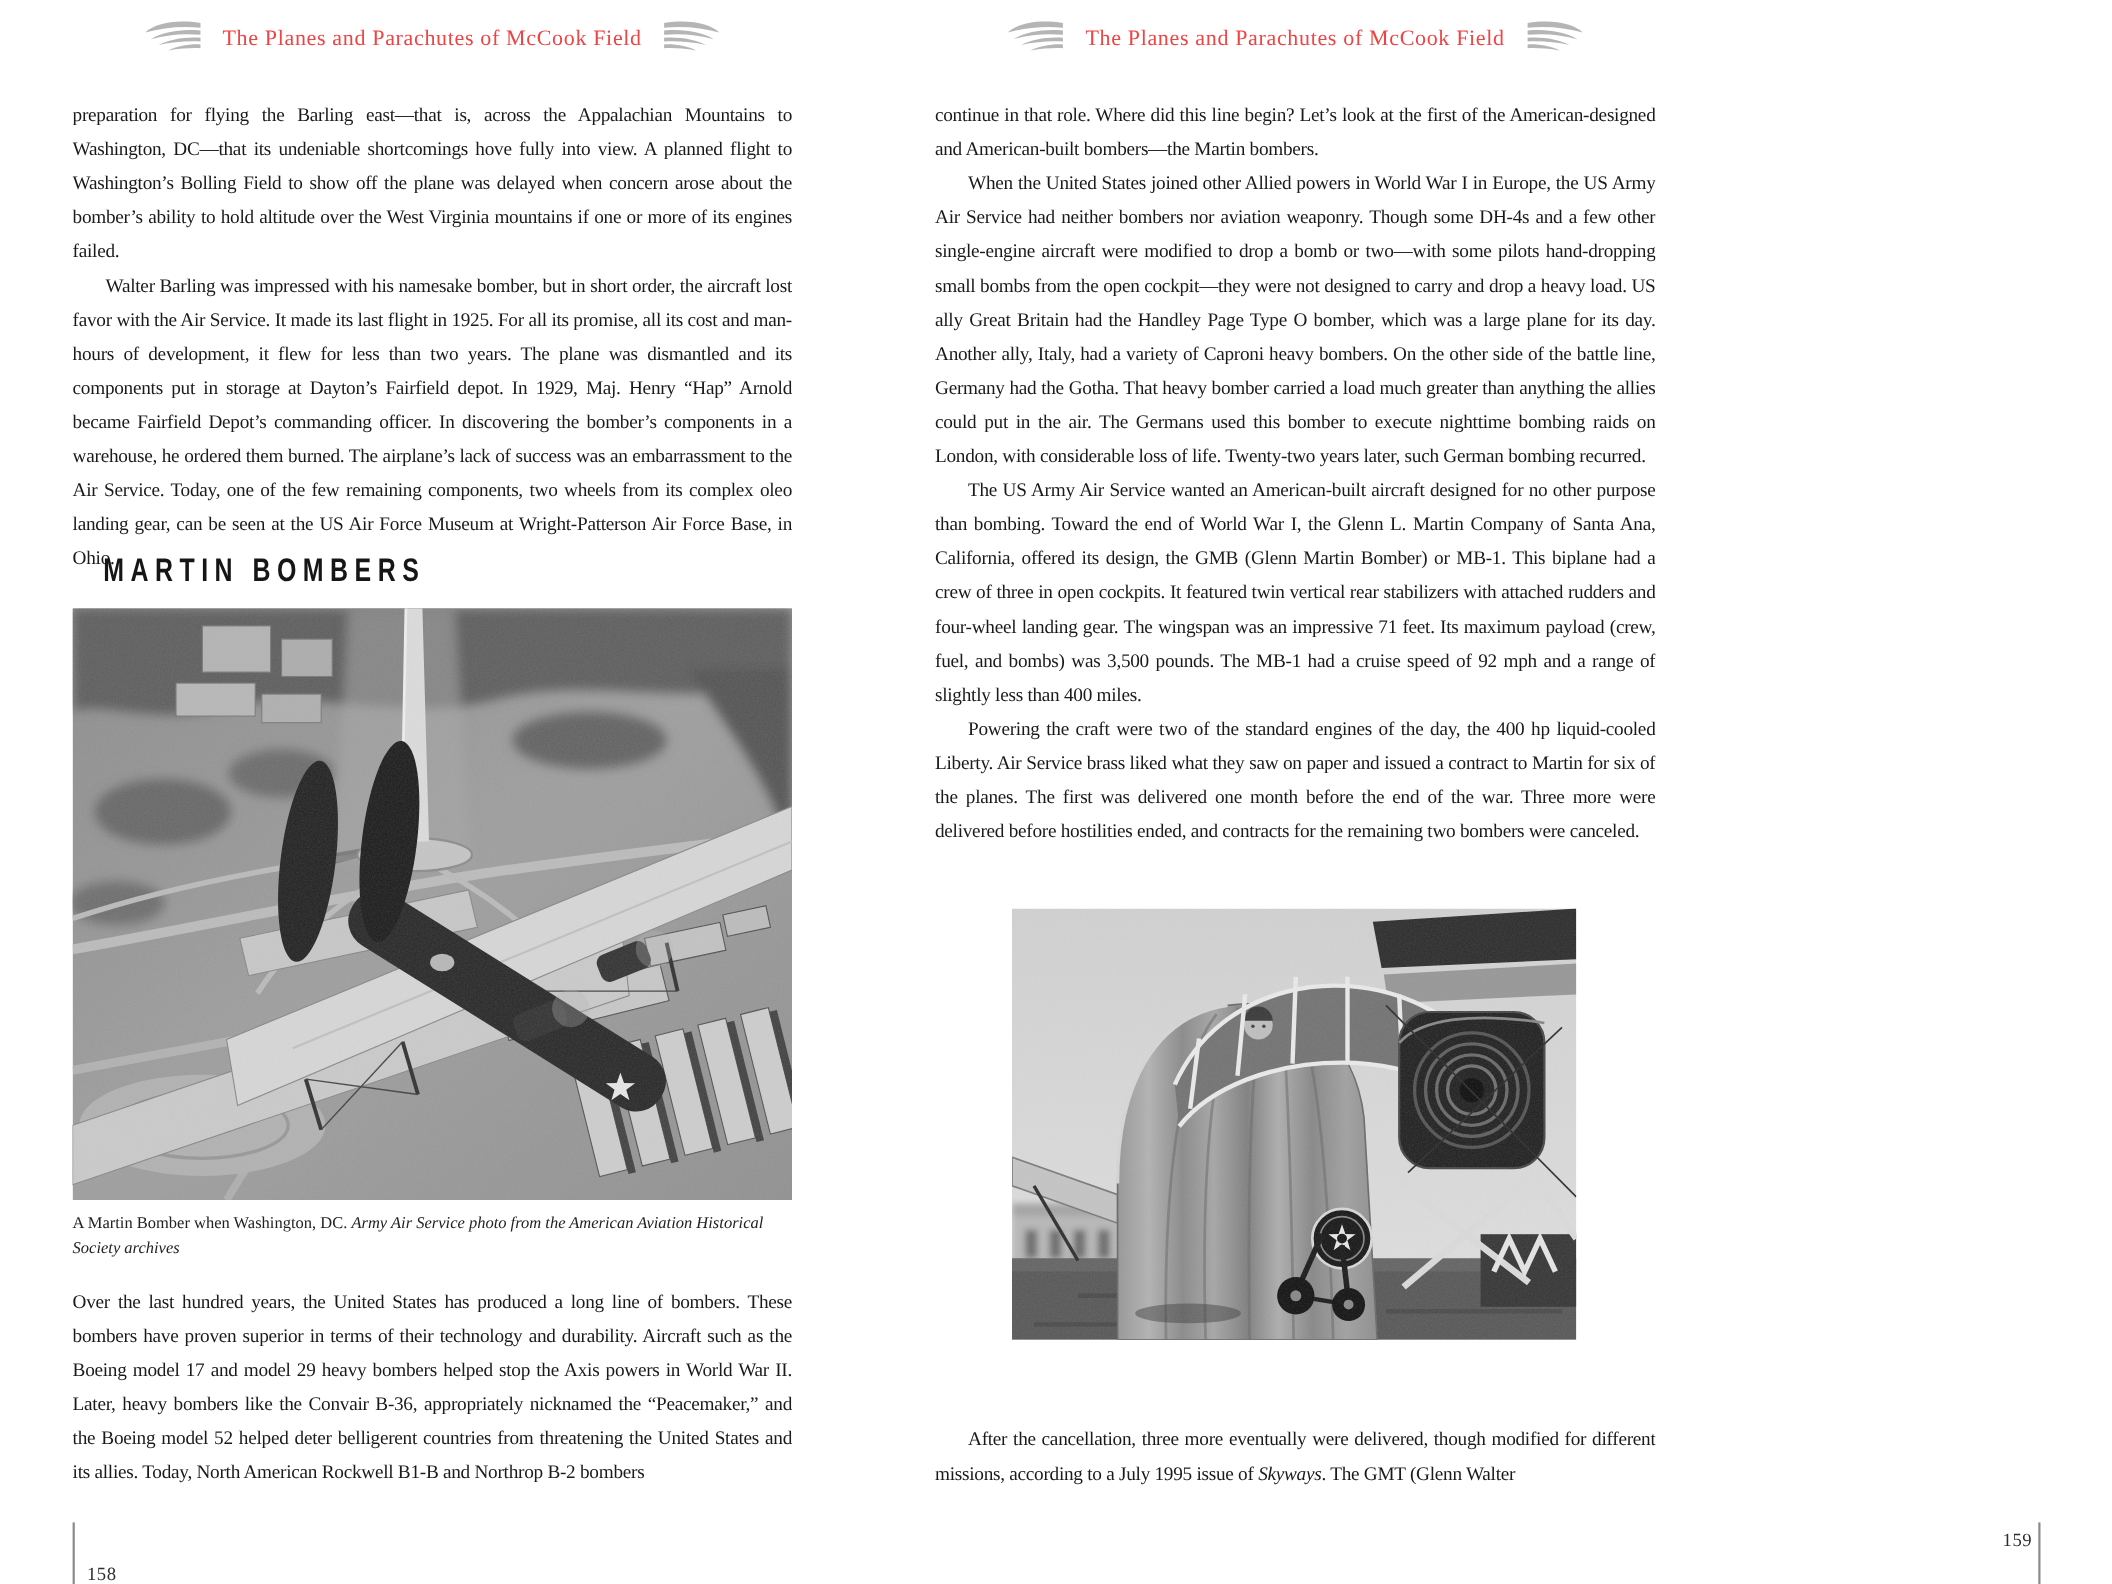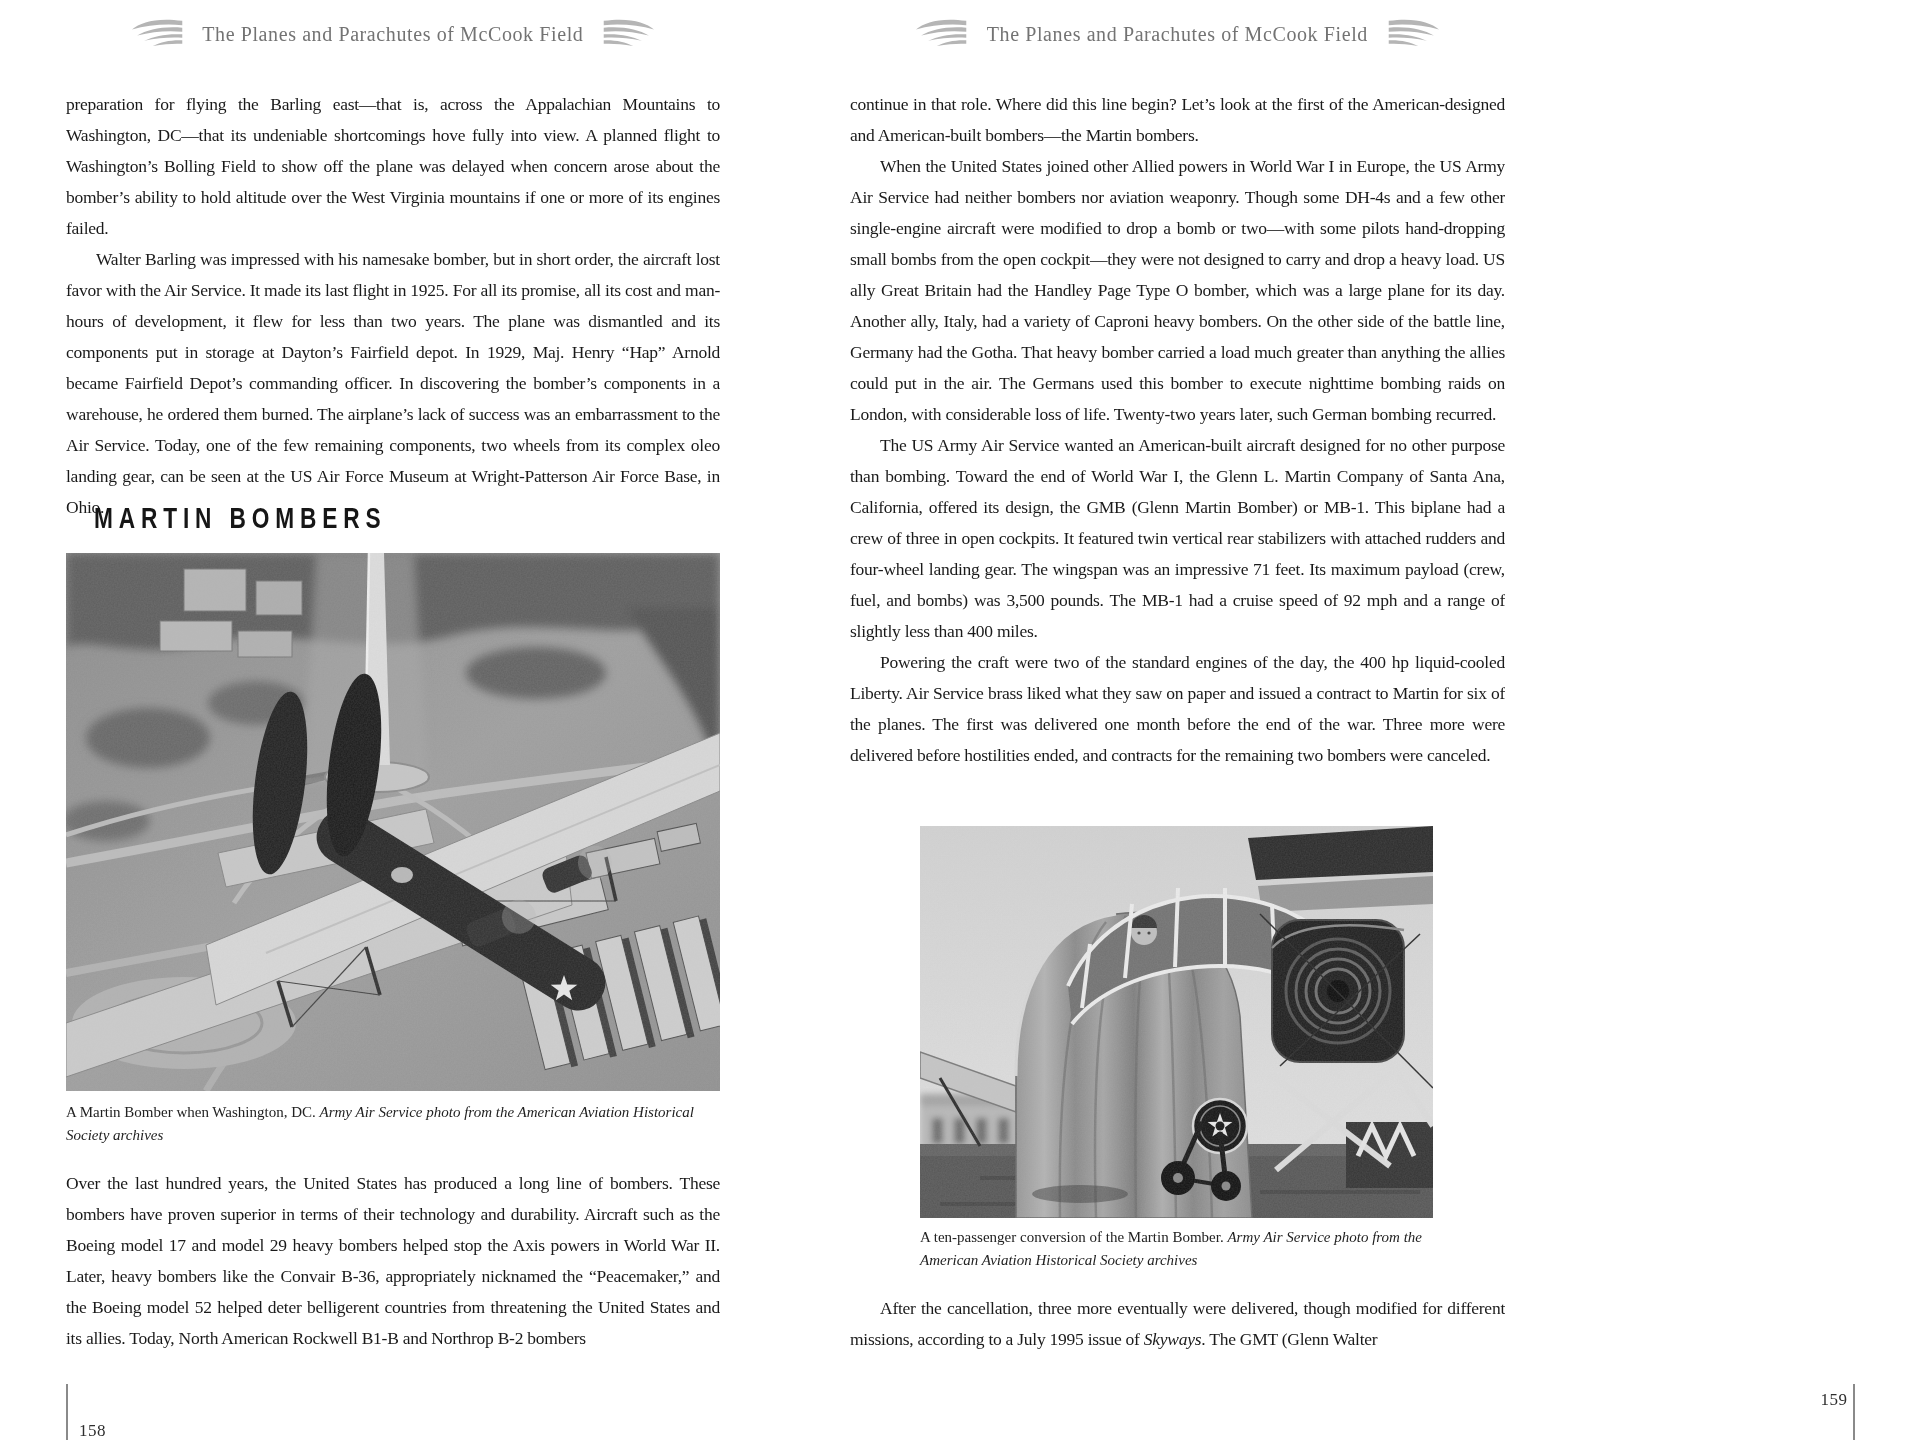--- a/index.html
+++ b/index.html
@@ -3,21 +3,21 @@
 <meta charset="utf-8">
 <style>
   html,body{margin:0;padding:0;background:#ffffff;}
   .spread{position:relative;width:1920px;height:1440px;background:#ffffff;overflow:hidden;
           font-family:"Liberation Serif",serif;color:#1a1a1a;}
   .page{position:absolute;top:0;height:1440px;}
   .page-left{left:66px;width:654px;}
   .page-right{left:850px;width:655px;}
 
   .running-head{position:absolute;top:18px;left:0;width:100%;text-align:center;
-                font-size:20px;line-height:28px;color:#737373;letter-spacing:.6px;white-space:nowrap;}
+                font-size:20px;line-height:28px;color:#ef4444;letter-spacing:.6px;white-space:nowrap;}
   .running-head .wing{vertical-align:-7px;margin:0 13px;}
 
   .body{position:absolute;left:0;width:100%;text-align:justify;
         font-size:17.5px;line-height:31px;letter-spacing:-0.25px;hyphens:auto;-webkit-hyphens:auto;}
   .body p{margin:0;}
   .body p.indent{text-indent:30px;}
 
   .top-block{top:89px;}
   .page-left .top-block{height:425px;overflow:hidden;}
   .page-right .top-block{height:748px;overflow:hidden;}
@@ -368,21 +368,20 @@
           <circle cx="258" cy="352" r="17" fill="#15130f"></circle>
             <circle cx="258" cy="352" r="5" fill="#8a877f"></circle>
           <circle cx="306" cy="360" r="15" fill="#15130f"></circle>
             <circle cx="306" cy="360" r="4.5" fill="#8a877f"></circle>
         </g>
 
         <rect width="513" height="392" filter="url(#grain2)" opacity=".5"></rect>
       </svg>
     </figure>
 
-    <p class="caption cap-2"><span>A ten-passenger conversion of the Martin Bomber. </span><em>Army Air Service photo from the American Aviation Historical Society archives</em></p>
 
     <div class="body bottom-block">
       <p class="indent"><span>After the cancellation, three more eventually were delivered, though modified for different missions, according to a July 1995 issue of </span><span class="ital">Skyways</span><span>. The GMT (Glenn Walter</span></p>
     </div>
 
     <span class="folio folio-right">159</span>
     <span class="margin-rule rule-right"></span>
   </section>
 
 </div>

